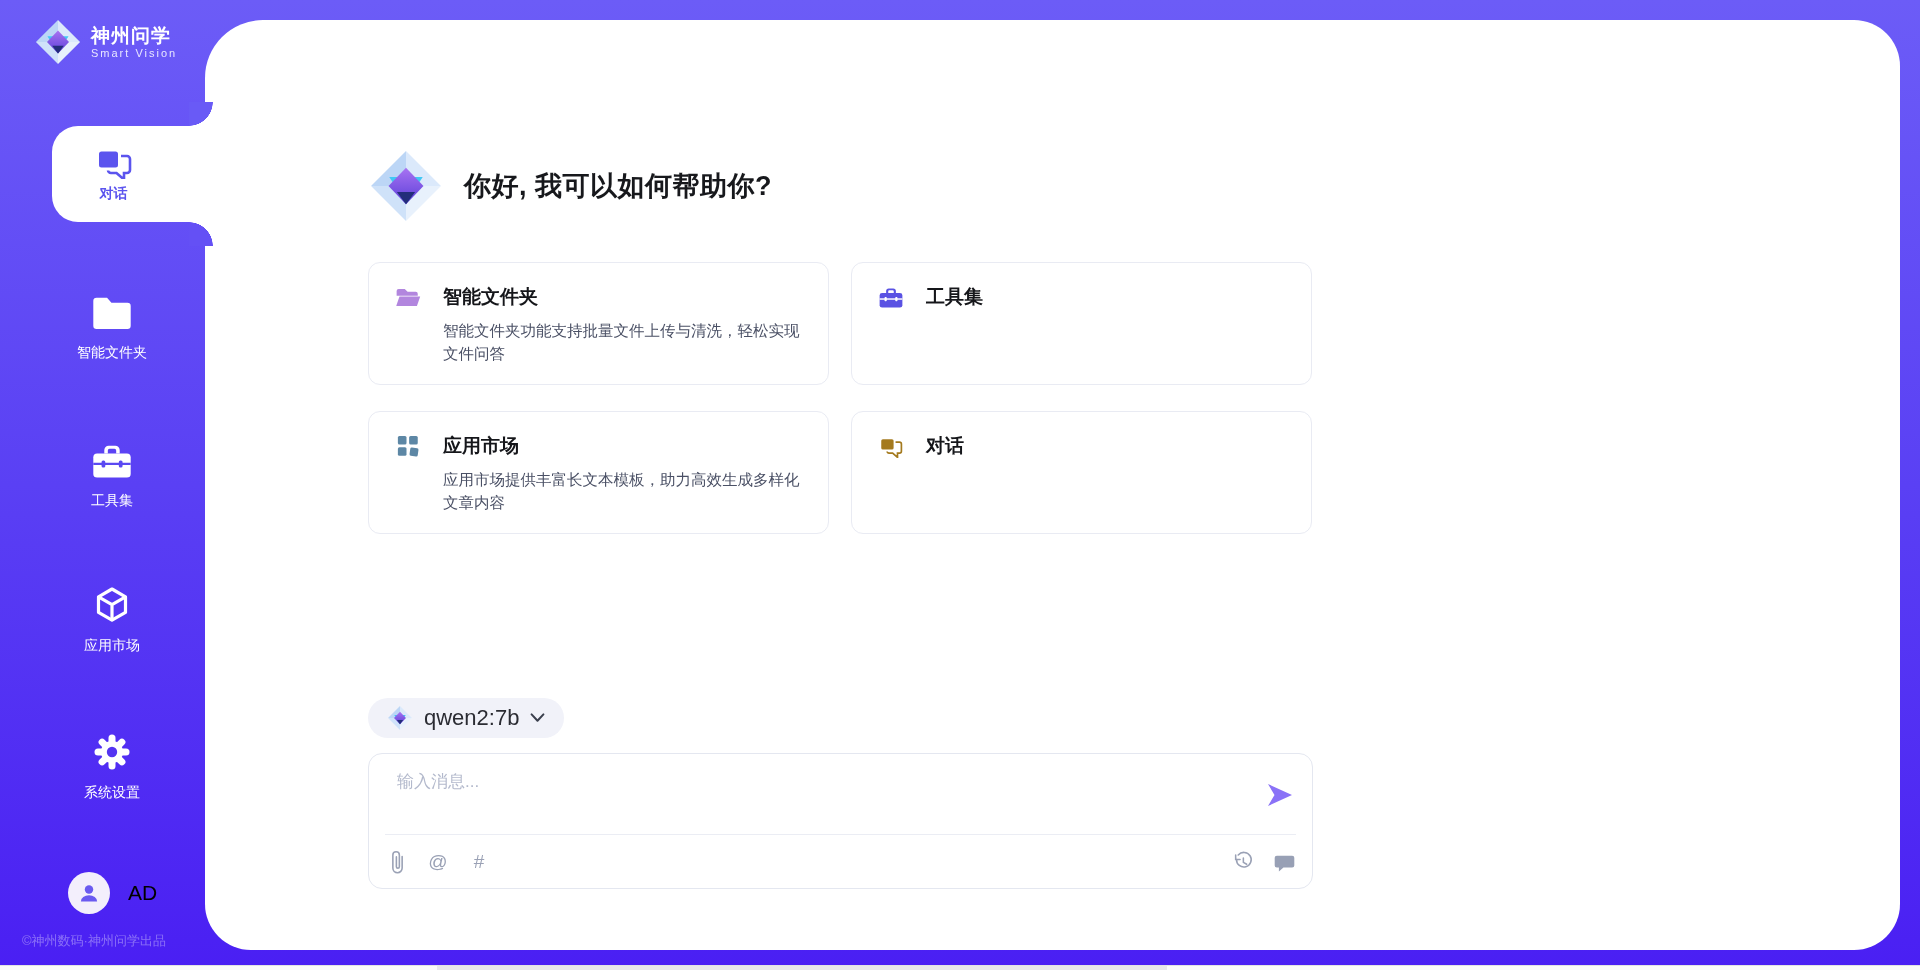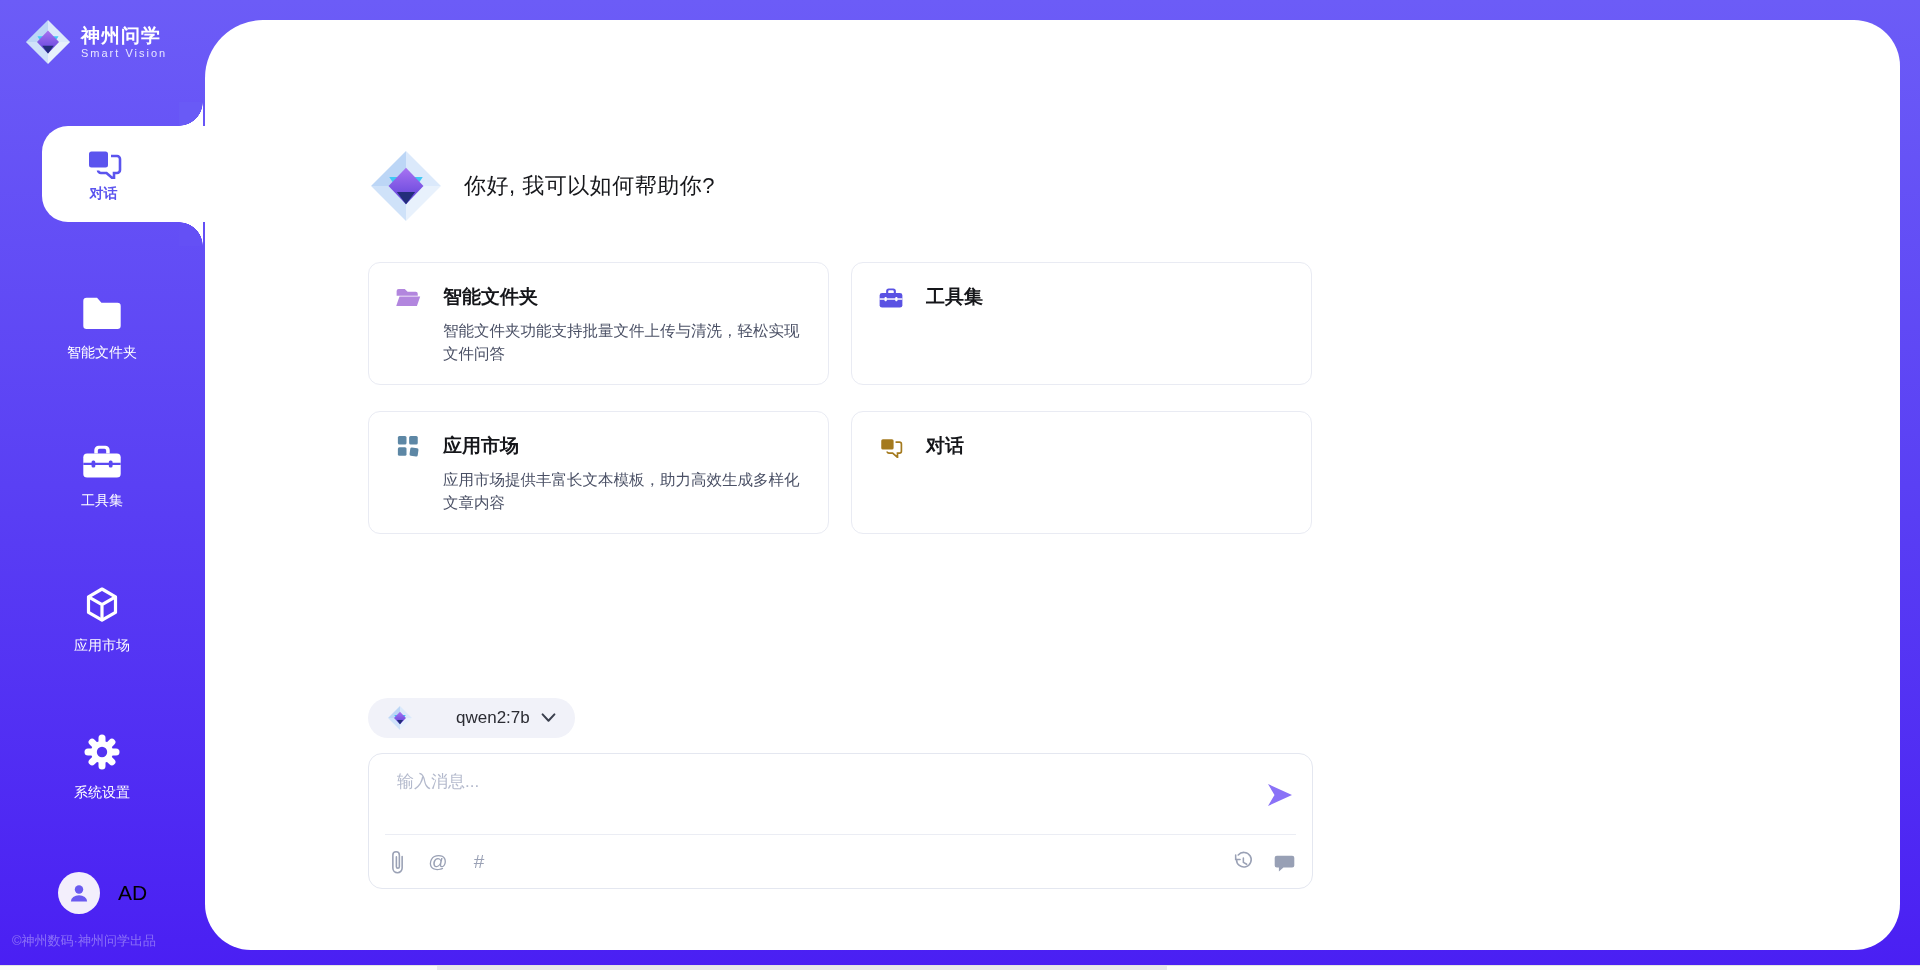--- a/index.html
+++ b/index.html
@@ -10,21 +10,21 @@
     position:relative;
   }
 
   
   .main-panel {
     position:absolute; left:205px; top:20px; right:20px; bottom:20px;
     background:#fff; border-radius:58px 46px 46px 46px;
   }
 
   
-  .sidebar { position:absolute; left:2px; top:0; width:201px; height:970px; }
+  .sidebar { position:absolute; left:12px; top:0; width:201px; height:970px; }
   .brand { position:absolute; left:22px; top:18px; display:flex; align-items:center; gap:9px; }
   .brand .logo { width:48px; height:48px; }
   .brand-name { color:#fff; font-size:19px; font-weight:bold; letter-spacing:1px; line-height:1.15; }
   .brand-sub { color:#e8e6ff; font-size:11px; letter-spacing:2px; }
 
   .nav-tab {
     position:absolute; left:40px; top:126px; width:165px; height:96px;
     background:#fff; border-radius:26px 0 0 26px;
     display:flex; flex-direction:column; align-items:center; justify-content:center;
     padding-right:42px; cursor:pointer;
@@ -42,41 +42,41 @@
 
   .user-row { position:absolute; left:56px; top:872px; display:flex; align-items:center; gap:18px; cursor:pointer; }
   .avatar { width:42px; height:42px; border-radius:50%; background:#f3effc; display:flex; align-items:center; justify-content:center; }
   .user-name { color:#000000; font-size:21px; }
   .copyright { position:absolute; left:10px; top:932px; color:rgba(255,255,255,0.35); font-size:13px; }
 
   
   .content { position:absolute; left:368px; top:0; width:945px; }
   .greeting { margin-top:148px; display:flex; align-items:center; gap:20px; }
   .greeting .logo { width:76px; height:76px; }
-  .greeting-title { font-size:22px; font-weight:normal; color:#17181c; letter-spacing:0.5px; }
+  .greeting-title { font-size:27px; font-weight:bold; color:#17181c; letter-spacing:0.5px; }
 
   .cards {
     margin-top:38px; display:grid; grid-template-columns:461px 461px;
     column-gap:22px; row-gap:26px;
   }
   .card {
     height:123px; background:#fff; border:1px solid #e9ebf3; border-radius:12px;
     padding:21px 26px; cursor:pointer;
   }
   .card-head { display:flex; align-items:center; gap:22px; }
   .card-head .icon { width:26px; height:24px; flex:none; }
   .card-title { font-size:19px; font-weight:bold; color:#15161a; }
   .card-desc { margin-top:9px; margin-left:48px; font-size:15.5px; line-height:1.5; color:#4a5065; }
 
   .model-pill {
     margin-top:164px; display:inline-flex; align-items:center; gap:11px;
     height:40px; border-radius:20px; background:#f1f2f9; padding:0 19px; cursor:pointer;
   }
   .model-pill .logo { width:26px; height:26px; }
-  .model-label { font-size:17px; color:#2b2c33;margin-left:32px; }
+  .model-label { font-size:22px; color:#2b2c33; }
 
   .composer {
     margin-top:15px; width:945px; height:136px; background:#fff;
     border:1.5px solid #e4e7f0; border-radius:14px; position:relative;
   }
   .composer textarea {
     position:absolute; left:28px; top:16px; width:850px; height:58px;
     border:none; outline:none; resize:none; font-size:17px;
     font-family:"Liberation Sans","DejaVu Sans",sans-serif; color:#333;
   }

